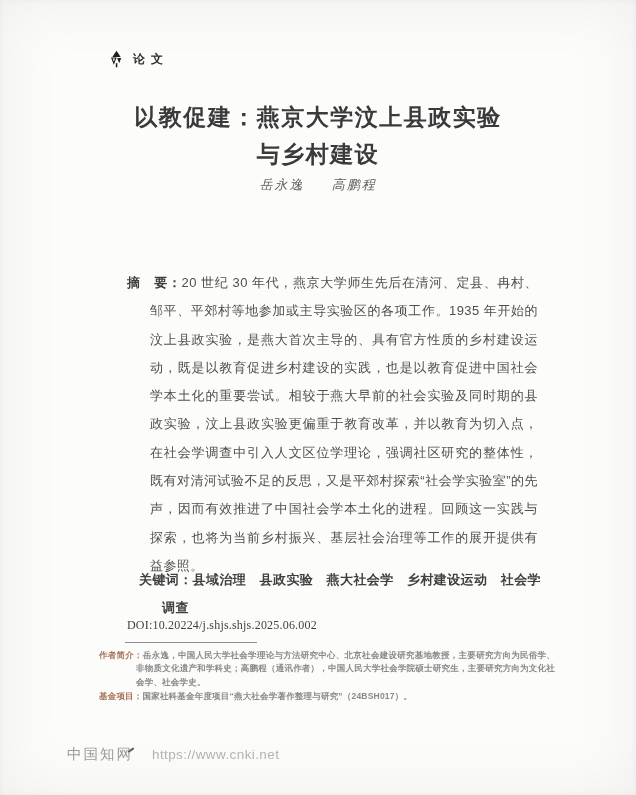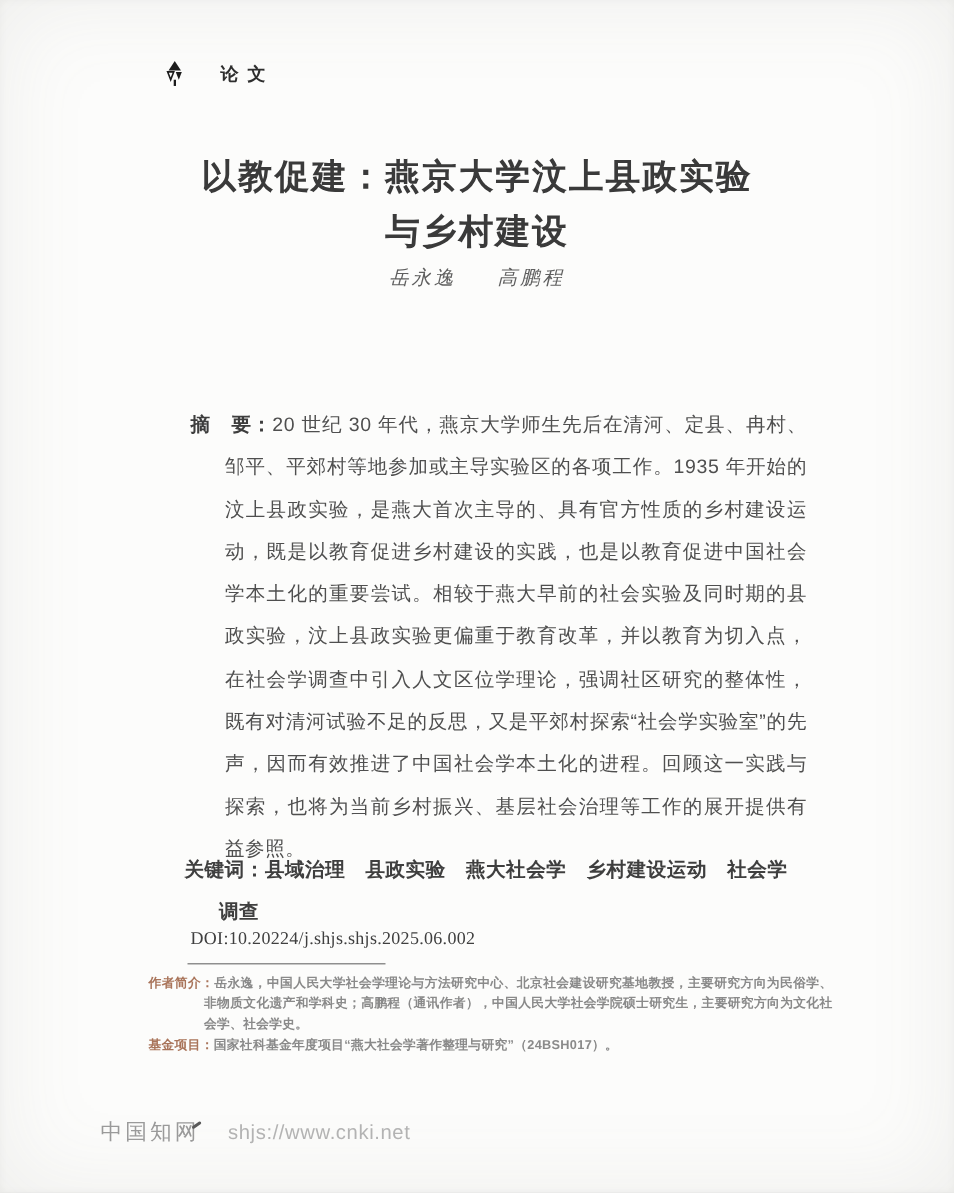--- a/index.html
+++ b/index.html
@@ -7,38 +7,38 @@
     position:relative;
     width:636px;height:795px;
     margin:0 auto;
     background:#fcfcfb;
     box-shadow:inset 0 0 60px rgba(120,115,105,0.10), inset 0 0 6px rgba(0,0,0,0.04);
     font-family:"Liberation Sans","DejaVu Sans",sans-serif;
     color:#4c4c4c;
     overflow:hidden;
   }
   
-  .hdr{position:absolute;left:108px;top:40px;display:flex;align-items:center;gap:22px;}
+  .hdr{position:absolute;left:108px;top:50px;display:flex;align-items:center;gap:8px;}
   .hdr .logo{display:inline-flex;}
   .hdr .cat{font-size:12px;font-weight:700;color:#2e2e2e;letter-spacing:6px;}
   
   .title{position:absolute;left:0;top:99px;width:100%;text-align:center;
     font-size:23px;font-weight:700;color:#3a3a3a;line-height:37px;letter-spacing:1.5px;}
   
   .authors{position:absolute;left:0;top:176px;width:100%;text-align:center;
     font-family:"Liberation Serif","DejaVu Serif",serif;font-style:italic;
     font-size:13px;color:#5f5f5f;letter-spacing:2px;}
   .authors span{margin:0 11px;}
   
   .abstract{position:absolute;left:127px;top:256px;width:388px;
     font-size:13px;line-height:28.3px;color:#4f4f4f;text-align:justify;
     padding-left:23px;text-indent:-23px;letter-spacing:0.4px;}
   .abstract .lbl{font-weight:700;color:#3d3d3d;}
   
-  .keywords{position:absolute;left:123px;top:566px;width:420px;
+  .keywords{position:absolute;left:139px;top:566px;width:420px;
     font-size:13px;line-height:28.3px;color:#3f3f3f;font-weight:700;letter-spacing:0.4px;}
   .keywords .kw-line2{padding-left:23px;font-weight:700;}
   
   .doi{position:absolute;left:127px;top:618px;
     font-family:"Liberation Serif","DejaVu Serif",serif;
     font-size:12px;color:#3f3f3f;letter-spacing:0.2px;}
   
   .fn-rule{position:absolute;left:125px;top:642px;width:132px;height:0;
     border-top:1.2px solid #8f8f8f;}
   
@@ -92,16 +92,16 @@
   <div class="fn-rule"></div>
 
   <div class="footnotes">
     <p><span class="fl">作者简介：</span><span>岳永逸，中国人民大学社会学理论与方法研究中心、北京社会建设研究基地教授，主要研究方向为民俗学、非物质文化遗产和学科史；高鹏程（通讯作者），中国人民大学社会学院硕士研究生，主要研究方向为文化社会学、社会学史。</span></p>
     <p><span class="fl">基金项目：</span><span>国家社科基金年度项目“燕大社会学著作整理与研究”（24BSH017）。</span></p>
   </div>
 
   <div class="wm">
     <span class="brand">中国知网</span>
     <span class="tick"></span>
-    <span class="url">shjs://www.cnki.net</span>
+    <span class="url">https://www.cnki.net</span>
   </div>
 
 </div>
 
 </body></html>

